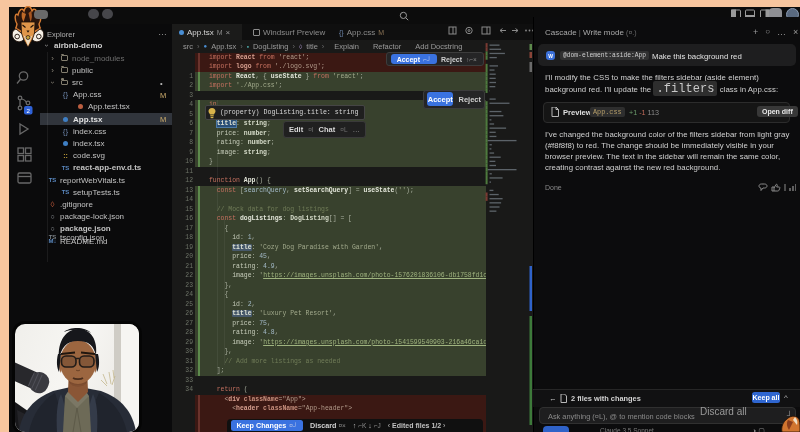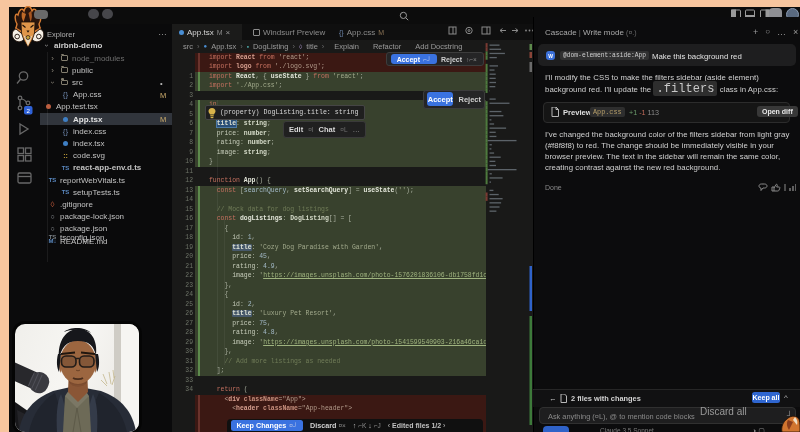--- a/index.html
+++ b/index.html
@@ -132,21 +132,21 @@
         <span class="cssfold"></span>
       </span>
       <span class="tlab" style="color:#c2c2c2;font-weight:normal">src</span>
     </div>
     <div class="tbadge" style="top:78.50px;color:#b8b8b8">•</div>
 <div class="trow" style="top:88.50px;left:61px">
       <span class="ticon" style="color:#6a82a6">{}</span>
       <span class="tlab" style="color:#c2c2c2;font-weight:normal">App.css</span>
     </div>
     <div class="tbadge" style="top:90.70px">M</div>
-<div class="trow" style="top:100.70px;left:44px">
+<div class="trow" style="top:100.70px;left:76px">
       <span class="ticon">
         <span class="rdot" style="background:#bb5e40;width:5px;height:5px"></span>
       </span>
       <span class="tlab" style="color:#c2c2c2;font-weight:normal">App.test.tsx</span>
     </div>
 <div class="trsel" style="top:112.90px"></div>
     <div class="trow" style="top:112.90px;left:61px">
       <span class="ticon">
         <span class="rdot" style="background:#3f7fc4;width:5px;height:5px"></span>
       </span>
@@ -182,21 +182,21 @@
 <div class="trow" style="top:198.30px;left:48px">
       <span class="ticon" style="color:#c05a3a;font-size:8px">◊</span>
       <span class="tlab" style="color:#c2c2c2;font-weight:normal">.gitignore</span>
     </div>
 <div class="trow" style="top:210.50px;left:48px">
       <span class="ticon" style="color:#9aa0a6;font-size:7px">○</span>
       <span class="tlab" style="color:#c2c2c2;font-weight:normal">package-lock.json</span>
     </div>
 <div class="trow" style="top:222.70px;left:48px">
       <span class="ticon" style="color:#9aa0a6;font-size:7px">○</span>
-      <span class="tlab" style="color:#c2c2c2;font-weight:normal">package.json</span>
+      <span class="tlab" style="color:#c2c2c2;font-weight:bold">package.json</span>
     </div>
 <div class="trow" style="top:234.90px;left:48px">
       <span class="ticon" style="color:#5a88c0;font-size:6px;font-weight:bold">M↓</span>
       <span class="tlab" style="color:#c2c2c2;font-weight:normal">README.md</span>
     </div>
 <div class="trow" style="top:231px;left:48px">
       <span class="ticon" style="color:#7a8186;font-size:6px;font-weight:bold">TS</span>
       <span class="tlab" style="color:#c2c2c2;font-weight:normal">tsconfig.json</span>
     </div>
 

